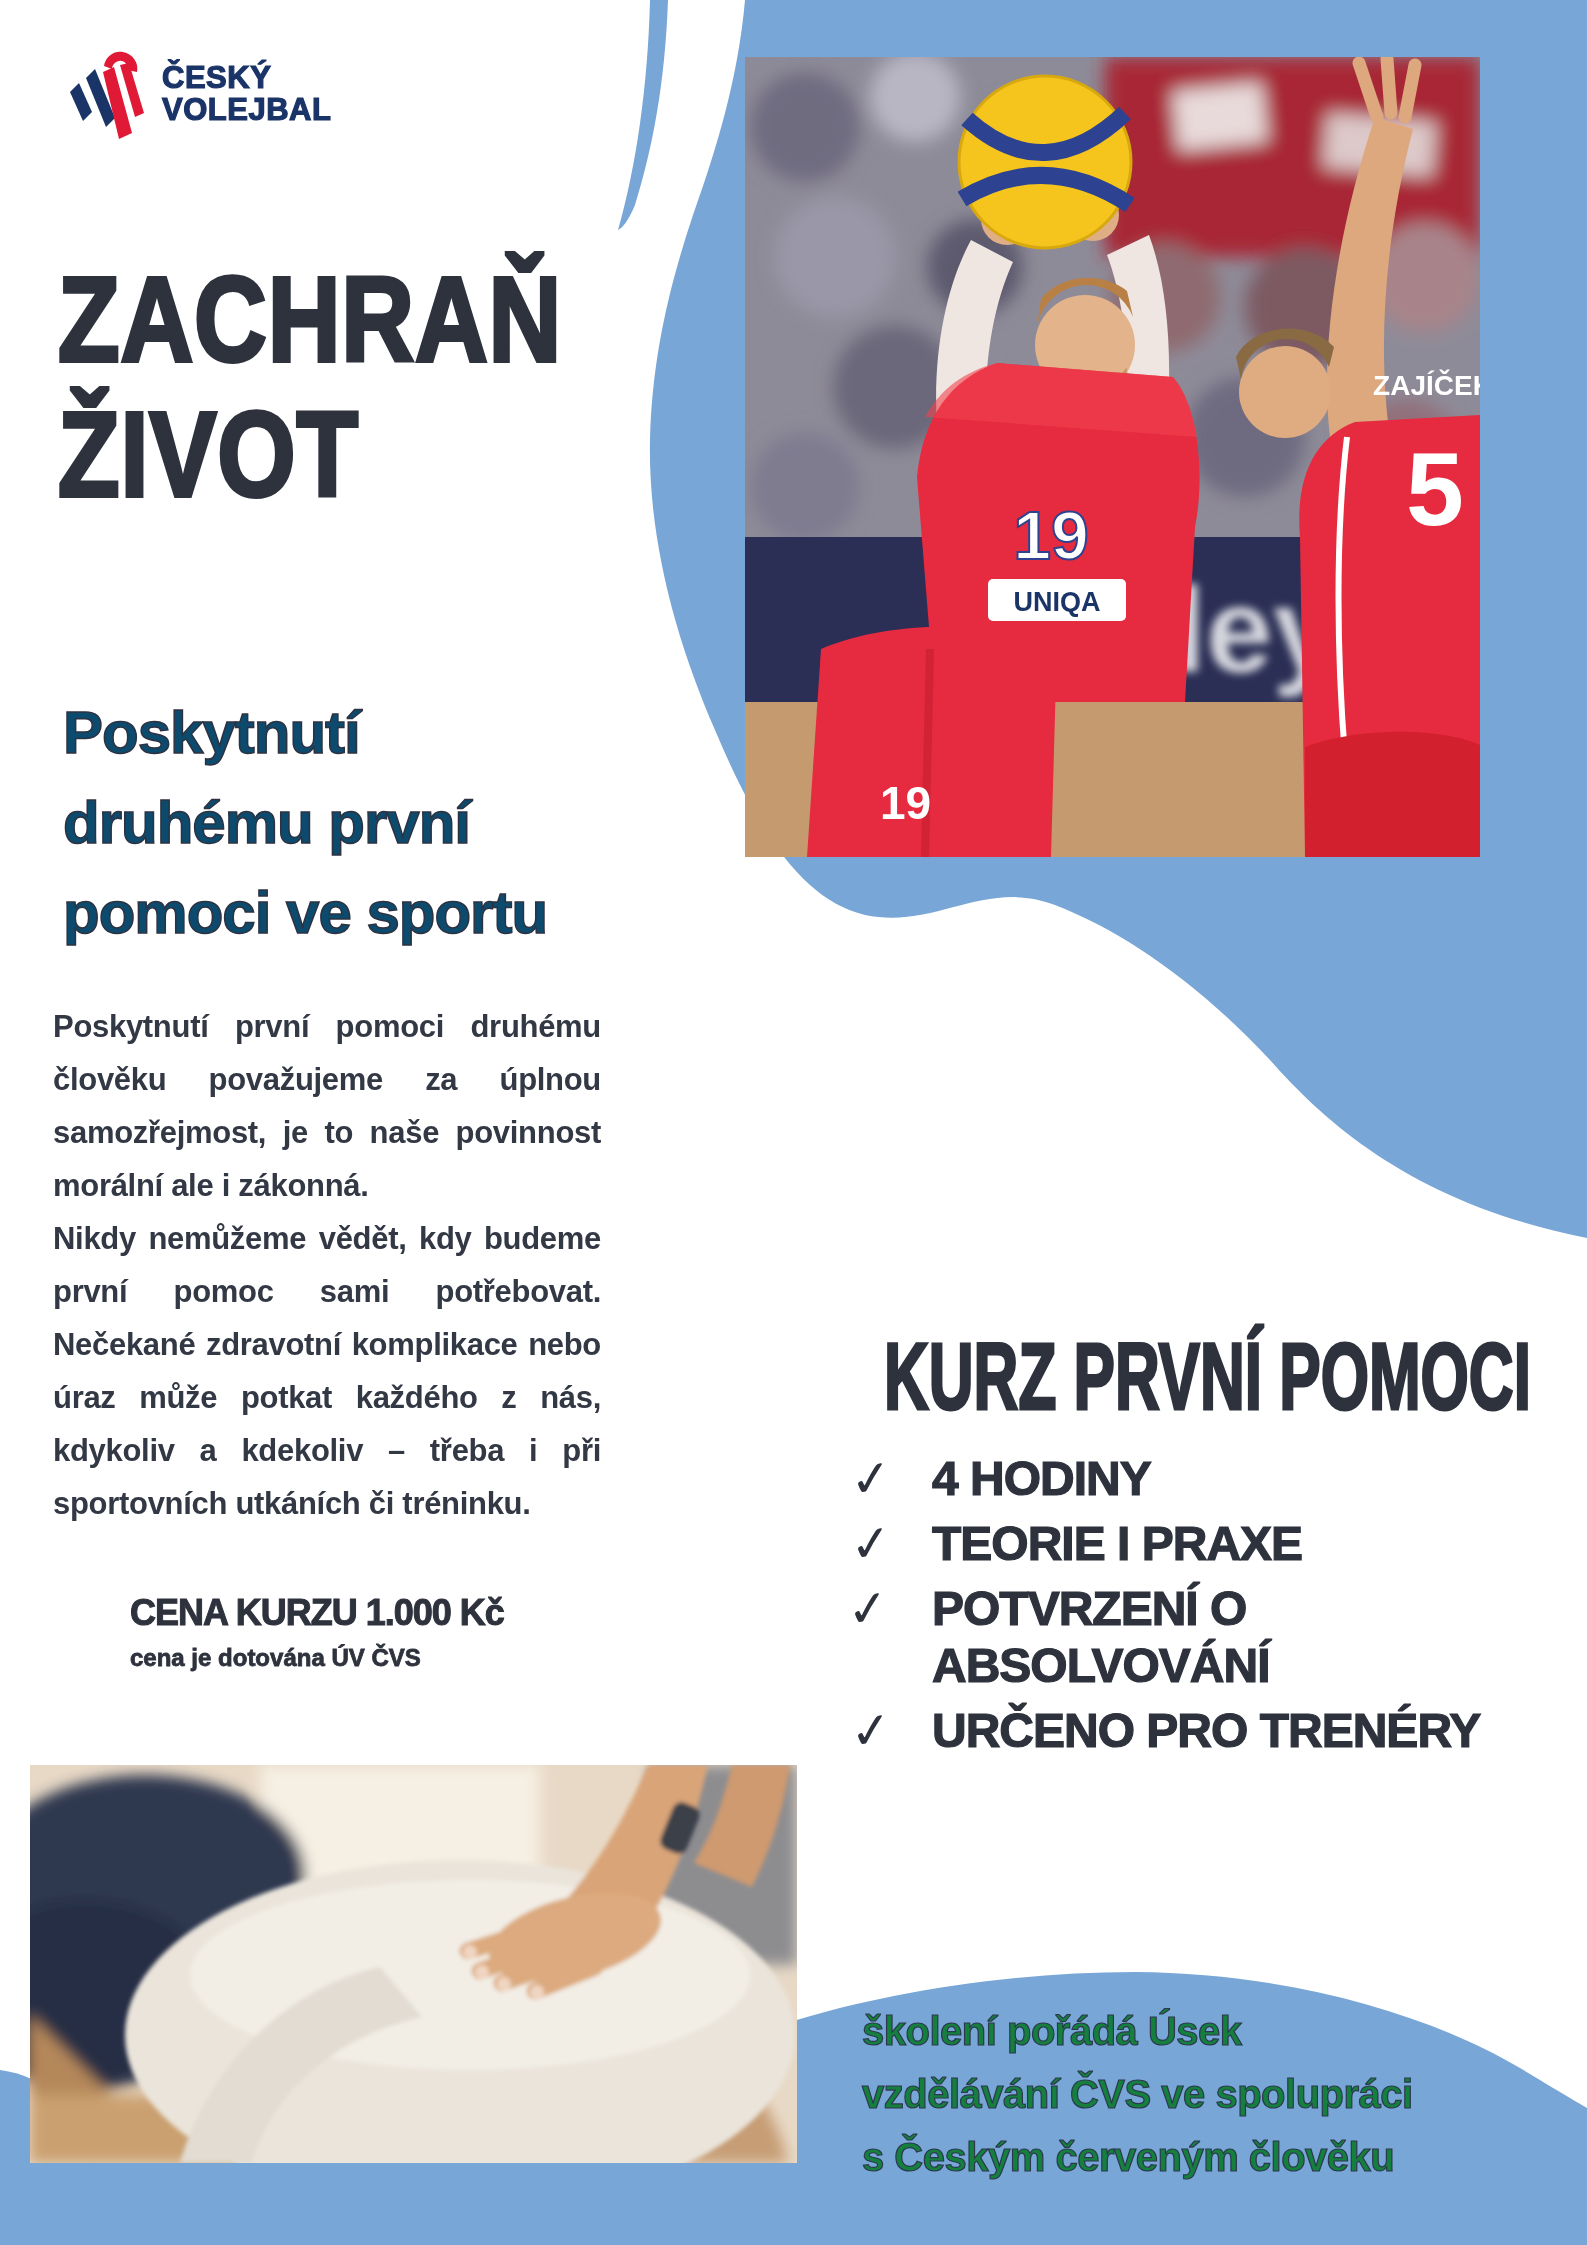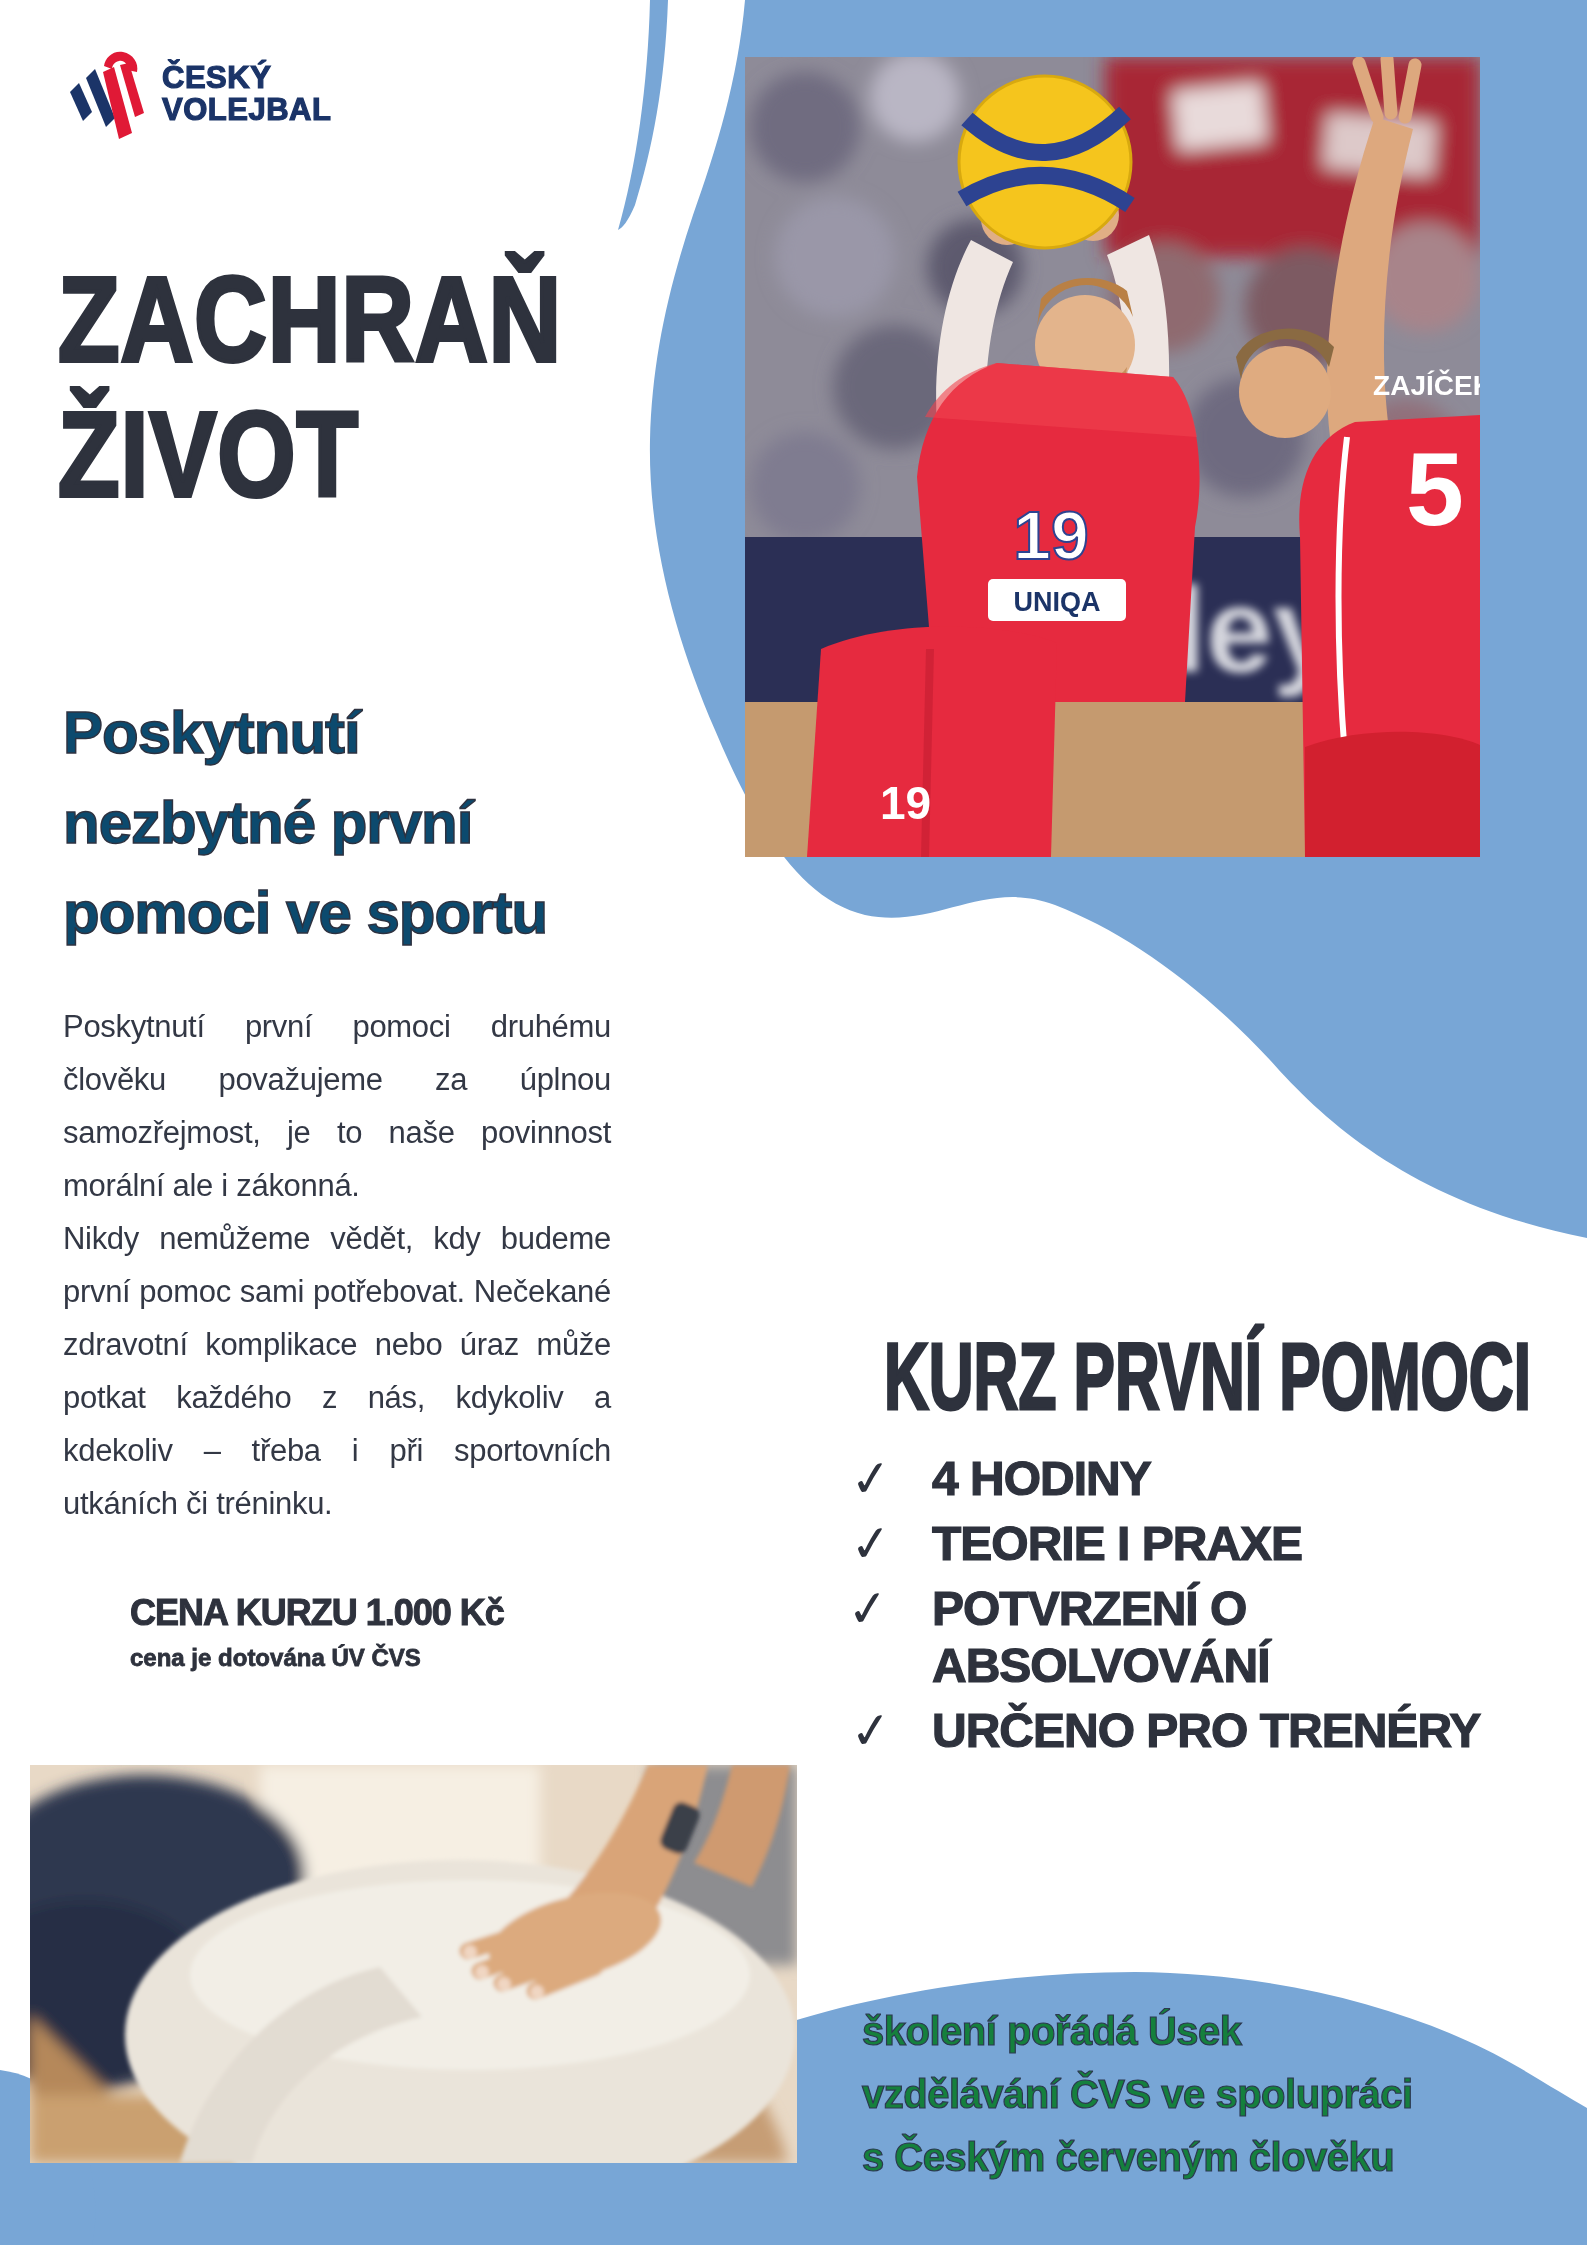--- a/index.html
+++ b/index.html
@@ -15,22 +15,22 @@
   
   .headline{position:absolute;left:58px;top:252px;font-weight:900;font-size:120px;line-height:135px;
             letter-spacing:1px;color:#2e323d;-webkit-text-stroke:4px #2e323d;
             transform:scaleX(.84);transform-origin:0 0;white-space:nowrap;}
 
   
   .subtitle{position:absolute;left:63px;top:688px;font-size:60px;line-height:90px;font-weight:700;
             color:#0c4a6e;-webkit-text-stroke:1.5px #2e3240;letter-spacing:-1px;}
 
   
-  .intro{position:absolute;left:63px;top:1000px;width:548px;font-size:31px;line-height:53px;
-         font-weight:400;text-align:justify;color:#333845;letter-spacing:-.3px;}
+  .intro{position:absolute;left:53px;top:1000px;width:548px;font-size:31px;line-height:53px;
+         font-weight:700;text-align:justify;color:#333845;letter-spacing:-.3px;}
   .intro p{margin:0;}
 
   
   .price{position:absolute;left:130px;top:1560px;color:#2e323d;margin-top:32px;}
   .price-main{font-size:36px;font-weight:700;letter-spacing:-1px;-webkit-text-stroke:1px #2e323d;}
   .price-note{font-size:24px;font-weight:700;margin-top:10px;-webkit-text-stroke:.8px #2e323d;}
 
   
   .course{position:absolute;left:850px;top:1330px;width:720px;color:#2e323d;}
   .course-title{font-size:94px;line-height:94px;font-weight:900;white-space:nowrap;
@@ -93,21 +93,21 @@
     </div>
   </div>
 
   <div class="headline">
     <div>ZACHRAŇ</div>
     <div>ŽIVOT</div>
   </div>
 
   <div class="subtitle">
     <div>Poskytnutí</div>
-    <div>nezbytné první</div>
+    <div>druhému první</div>
     <div>pomoci ve sportu</div>
   </div>
 
   <div class="intro">
     <p>Poskytnutí první pomoci druhému člověku považujeme za úplnou samozřejmost, je to naše povinnost morální ale i zákonná.</p>
     <p>Nikdy nemůžeme vědět, kdy budeme první pomoc sami potřebovat. Nečekané zdravotní komplikace nebo úraz může potkat každého z nás, kdykoliv a kdekoliv – třeba i při sportovních utkáních či tréninku.</p>
   </div>
 
   <div class="price">
     <div class="price-main">CENA KURZU 1.000 Kč</div>

